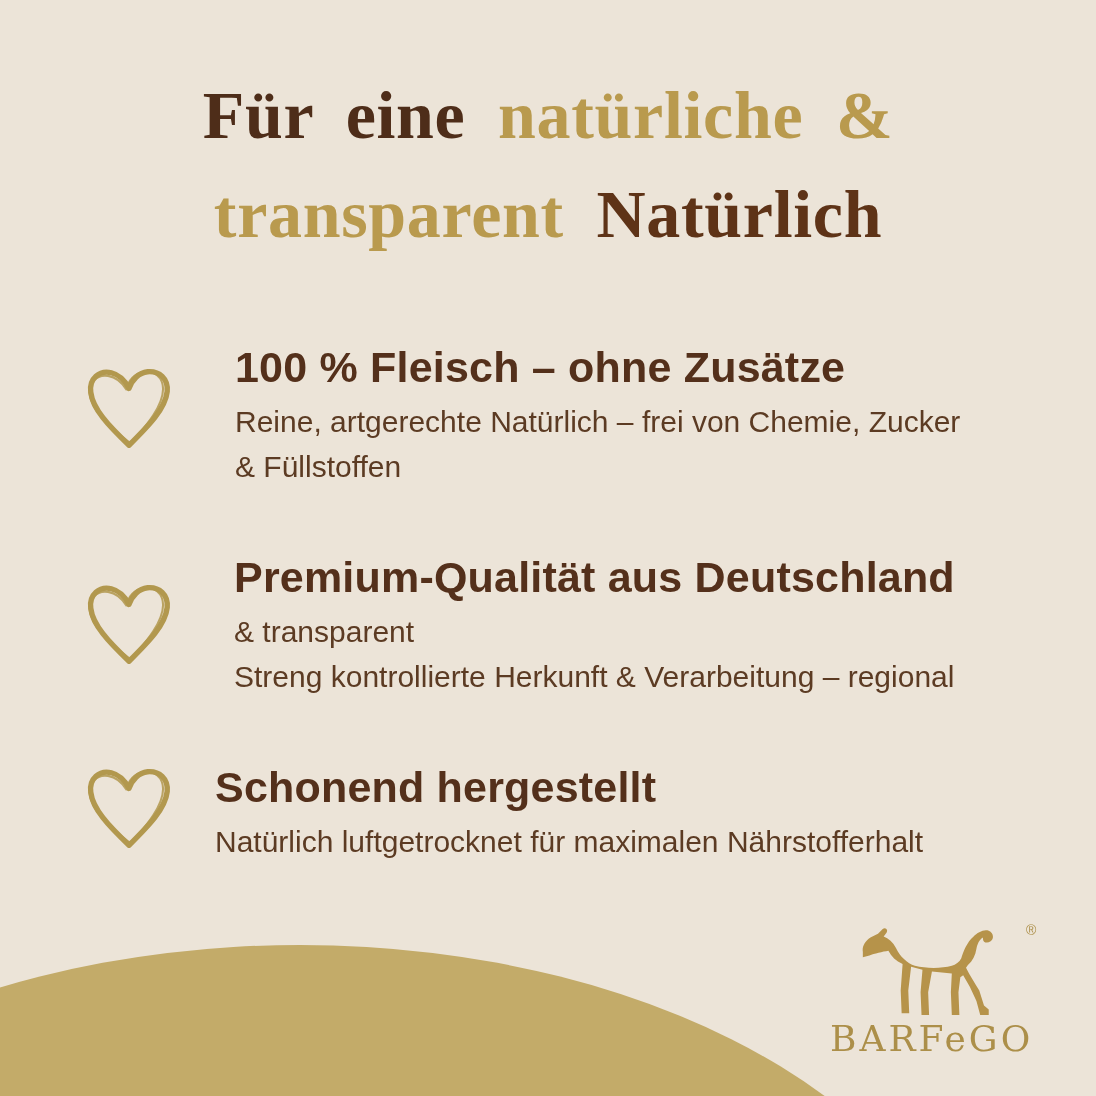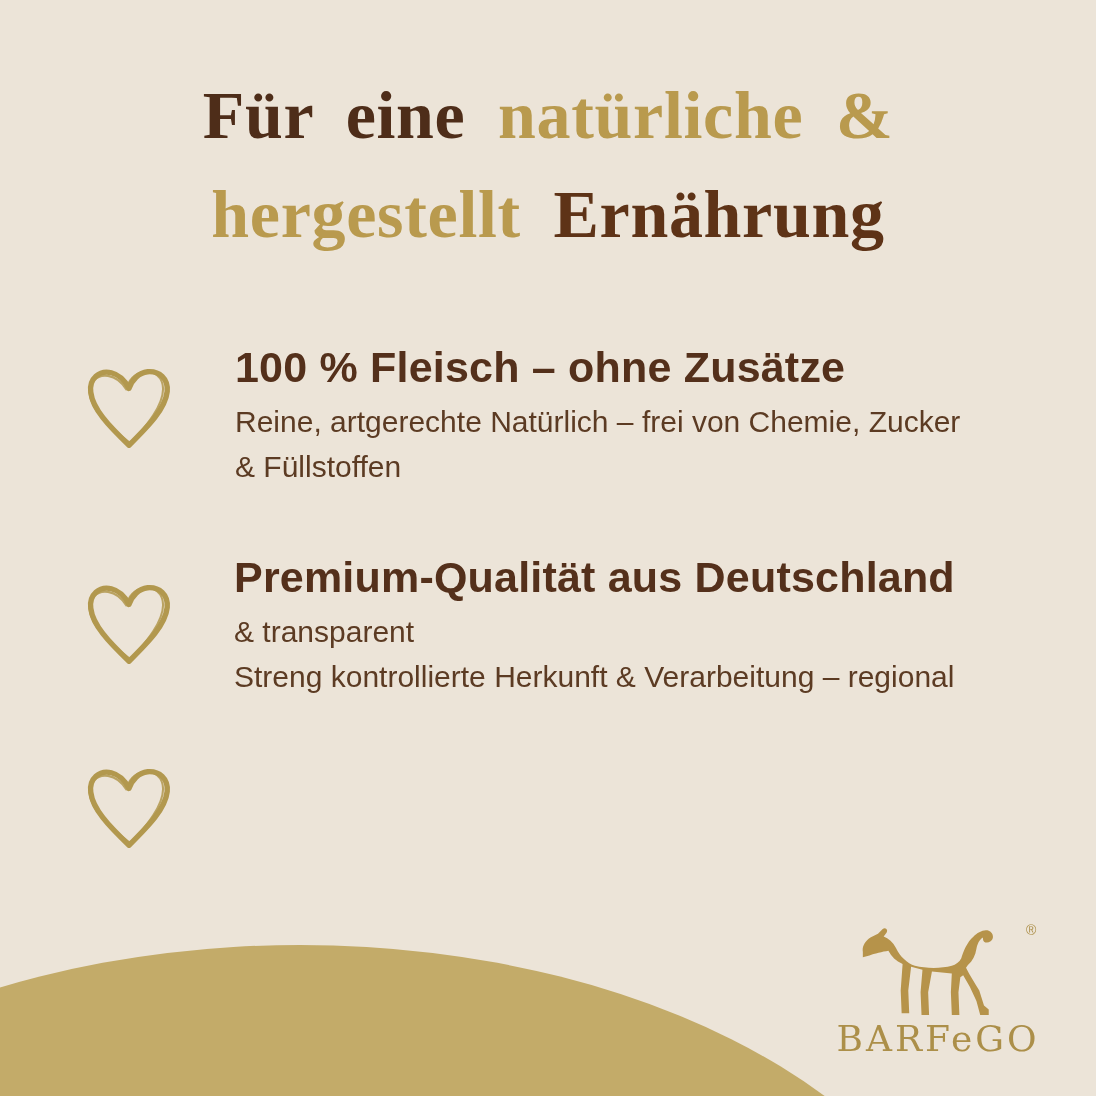--- a/index.html
+++ b/index.html
@@ -55,39 +55,39 @@
   
   .logo{position:absolute;left:830px;top:918px;width:230px;height:160px;}
   .dog{position:absolute;left:30px;top:10px;width:142px;height:96px;}
   .dog path{fill:var(--logo_gold,#B6934A);}
   .registered{
     position:absolute;left:196px;top:4px;
     font-size:14px;color:var(--wordmark_gold,#AC8F49);
   }
   .wordmark{
     position:absolute;left:0px;top:100px;width:216px;
-    text-align:center;
+    text-align:left;
     font-family:"DejaVu Serif", serif;
     font-size:36px;letter-spacing:3px;
     color:var(--wordmark_gold,#AC8F49);
   }
 </style>
 </head>
 <body>
 
 <div class="canvas">
 
   <div class="headline">
     <div>
       <span class="hl-brown-dark">Für eine</span>
       <span class="hl-gold">natürliche &amp;</span>
     </div>
     <div>
-      <span class="hl-gold">hergestellt</span>
-      <span class="hl-brown-red">Ernährung</span>
+      <span class="hl-gold">transparent</span>
+      <span class="hl-brown-red">Natürlich</span>
     </div>
   </div>
 
   <div class="heart" style="top:360px;">
     <svg viewBox="0 0 100 100" aria-hidden="true">
       <path class="main-stroke" d="M50,87 C29,67 13,50 11,33 C9,19 20,10 32,13 C40,15 46,21 50,29 C53,20 60,13 69,12 C81,11 90,19 89,32 C87,50 70,67 50,87 Z"></path>
       <path class="sketch-stroke" transform="rotate(-5 50 50) translate(1 2) scale(0.96)" d="M50,87 C29,67 13,50 11,33 C9,19 20,10 32,13 C40,15 46,21 50,29 C53,20 60,13 69,12 C81,11 90,19 89,32 C87,50 70,67 50,87 Z"></path>
     </svg>
   </div>
   <div class="bullet-text" style="top:342px;margin-left:20px;">
@@ -110,20 +110,26 @@
       <div>&amp; transparent</div>
       <div>Streng kontrollierte Herkunft &amp; Verarbeitung – regional</div>
     </div>
   </div>
 
   <div class="heart" style="top:760px;">
     <svg viewBox="0 0 100 100" aria-hidden="true">
       <path class="main-stroke" d="M50,87 C29,67 13,50 11,33 C9,19 20,10 32,13 C40,15 46,21 50,29 C53,20 60,13 69,12 C81,11 90,19 89,32 C87,50 70,67 50,87 Z"></path>
       <path class="sketch-stroke" transform="rotate(-5 50 50) translate(1 2) scale(0.96)" d="M50,87 C29,67 13,50 11,33 C9,19 20,10 32,13 C40,15 46,21 50,29 C53,20 60,13 69,12 C81,11 90,19 89,32 C87,50 70,67 50,87 Z"></path>
     </svg>
+  </div>
+  <div class="bullet-text" style="top:762px;">
+    <div class="bullet-title">Schonend hergestellt</div>
+    <div class="bullet-body">
+      <div>Natürlich luftgetrocknet für maximalen Nährstofferhalt</div>
+    </div>
   </div>
 
   <div class="gold-blob"></div>
 
   <div class="logo">
     <div class="dog">
       <svg viewBox="0 0 150 100" aria-hidden="true">
         <path d="M3,25
                  C2,20 5,14 11,10
                  L19,6 L24,1

